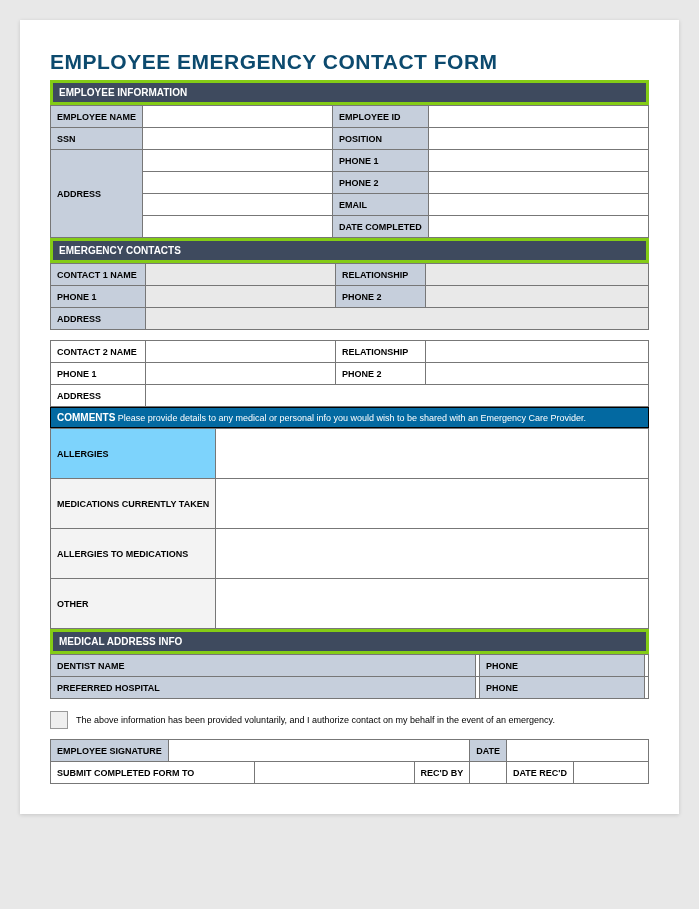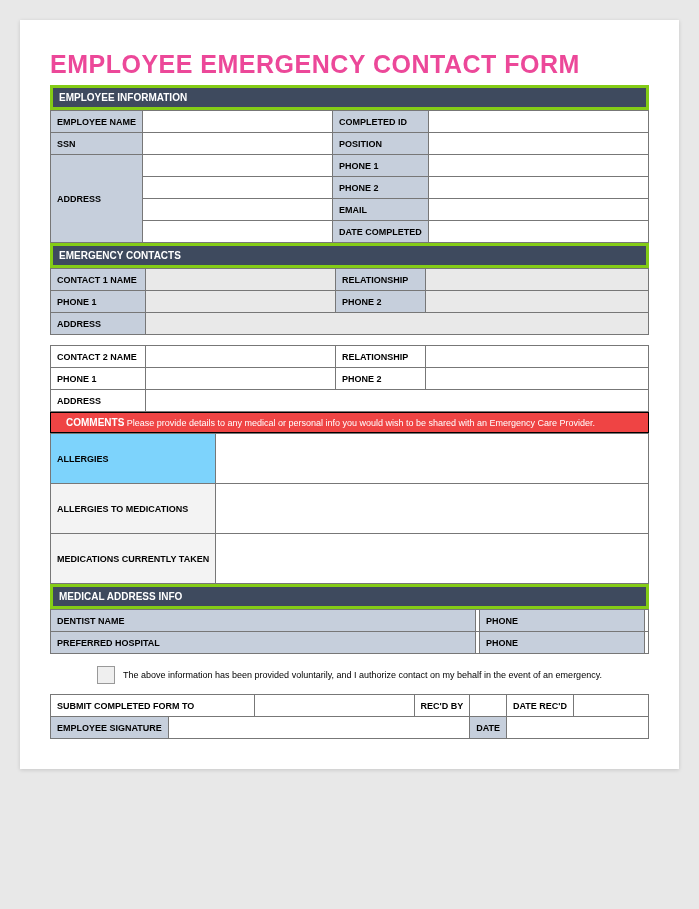--- a/index.html
+++ b/index.html
@@ -10,22 +10,22 @@
     display: flex;
     justify-content: center;
   }
   .page {
     background: #fff;
     width: 659px;
     padding: 30px 30px 30px 30px;
     box-shadow: 0 1px 4px rgba(0,0,0,0.15);
   }
   .title {
-    color: #ec4899;
-    font-size: 25px;
+    color: #0c4a6e;
+    font-size: 21px;
     font-weight: bold;
     letter-spacing: 0.5px;
     margin-bottom: 6px;
   }
   .section-header {
     background: #3e4a5e;
     color: #fff;
     font-size: 10px;
     font-weight: bold;
     padding: 4px 6px;
@@ -61,34 +61,33 @@
   }
   .input-cell-grey {
     background: #e9e9e9;
     height: 22px;
   }
   .tall-input {
     height: 50px;
     background: #fff;
   }
   .comments-header {
-    background: #ef4444;
+    background: #0369a1;
     color: #fff;
     font-size: 9px;
-    padding: 4px 15px;
+    padding: 4px 6px;
     border: 1px solid #000;
   }
   .comments-header b { font-weight: bold; font-size: 10px; }
   .disclaimer-row {
     display: flex;
     align-items: center;
     gap: 8px;
     margin: 12px 0 10px 0;
     font-size: 9px;
-    justify-content: center;
   }
   .checkbox {
     width: 18px;
     height: 18px;
     border: 1px solid #999;
     background: #efefef;
   }
   .spacer { height: 10px; }
 </style>
 </head>
@@ -96,21 +95,21 @@
 
 <div class="page">
   <div class="title">EMPLOYEE EMERGENCY CONTACT FORM</div>
 
   <div class="section-header">EMPLOYEE INFORMATION</div>
   <table>
     <tbody>
         <tr>
       <td class="label-cell" style="width:83px">EMPLOYEE NAME</td>
       <td class="input-cell" style="width:190px"></td>
-      <td class="label-cell" style="width:90px">COMPLETED ID</td>
+      <td class="label-cell" style="width:90px">EMPLOYEE ID</td>
       <td class="input-cell"></td>
     </tr>
     <tr>
       <td class="label-cell">SSN</td>
       <td class="input-cell"></td>
       <td class="label-cell">POSITION</td>
       <td class="input-cell"></td>
     </tr>
     <tr>
       <td class="label-cell" rowspan="4">ADDRESS</td>
@@ -182,25 +181,29 @@
   <div class="comments-header">
     <b>COMMENTS</b><span> Please provide details to any medical or personal info you would wish to be shared with an Emergency Care Provider.</span>
   </div>
   <table>
     <tbody>
         <tr>
       <td class="label-cell-white" style="width:160px;height:50px;background:#7dd3fc">ALLERGIES</td>
       <td class="tall-input"></td>
     </tr>
     <tr>
+      <td class="label-cell-white" style="height:50px;background:#f3f3f3">MEDICATIONS CURRENTLY TAKEN</td>
+      <td class="tall-input"></td>
+    </tr>
+    <tr>
       <td class="label-cell-white" style="height:50px;background:#f3f3f3">ALLERGIES TO MEDICATIONS</td>
       <td class="tall-input"></td>
     </tr>
     <tr>
-      <td class="label-cell-white" style="height:50px;background:#f3f3f3">MEDICATIONS CURRENTLY TAKEN</td>
+      <td class="label-cell-white" style="height:50px;background:#f3f3f3">OTHER</td>
       <td class="tall-input"></td>
     </tr>
   </tbody>
     </table>
 
   <div class="section-header">MEDICAL ADDRESS INFO</div>
   <table>
     <tbody>
     <tr>
       <td class="label-cell">DENTIST NAME</td>
@@ -218,28 +221,28 @@
     </table>
 
   <div class="disclaimer-row">
     <div class="checkbox"></div>
     <span>The above information has been provided voluntarily, and I authorize contact on my behalf in the event of an emergency.</span>
   </div>
 
   <table>
     <tbody>
         <tr>
+      <td class="label-cell" style="width:75px">EMPLOYEE SIGNATURE</td>
+      <td class="input-cell" colspan="3"></td>
+      <td class="label-cell" style="width:35px">DATE</td>
+      <td class="input-cell" colspan="3"></td>
+    </tr>
+    <tr>
       <td class="label-cell-white" colspan="2" style="width:115px">SUBMIT COMPLETED FORM TO</td>
       <td class="input-cell" style="width:160px"></td>
       <td class="label-cell-white" style="width:40px">REC'D BY</td>
       <td class="input-cell" colspan="2"></td>
       <td class="label-cell-white" style="width:40px">DATE REC'D</td>
       <td class="input-cell" style="width:75px"></td>
     </tr>
-    <tr>
-      <td class="label-cell" style="width:75px">EMPLOYEE SIGNATURE</td>
-      <td class="input-cell" colspan="3"></td>
-      <td class="label-cell" style="width:35px">DATE</td>
-      <td class="input-cell" colspan="3"></td>
-    </tr>
   </tbody>
     </table>
 </div>
 
 </body></html>

